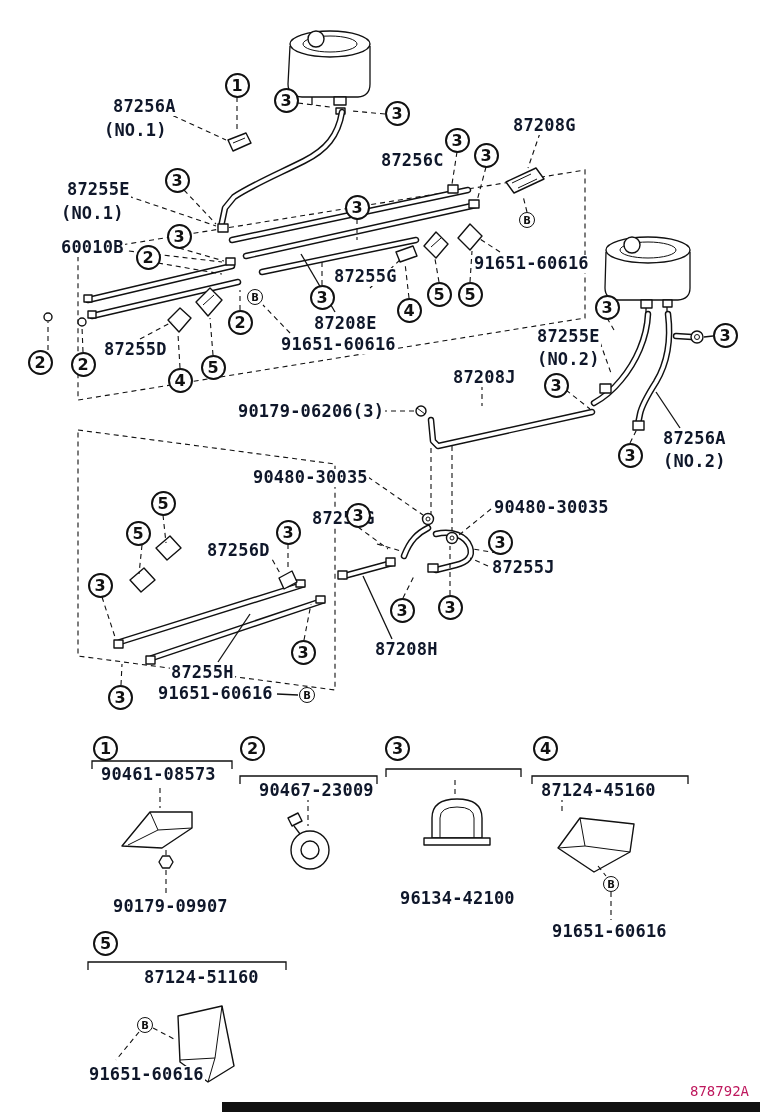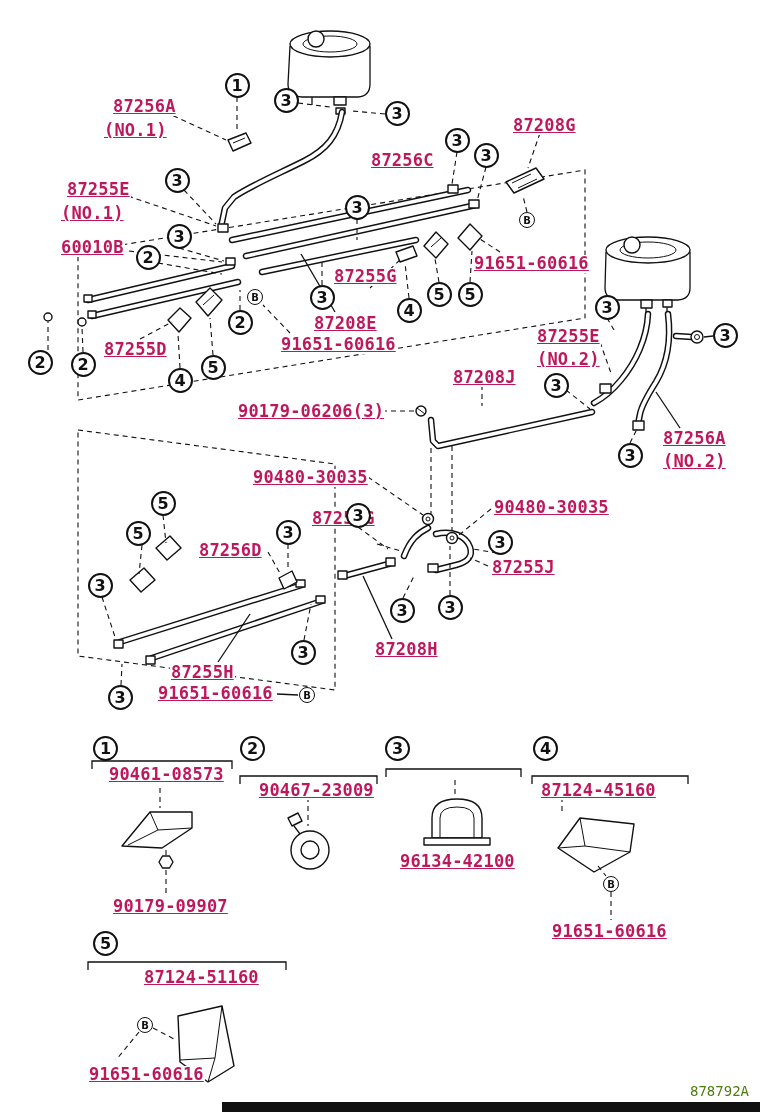--- a/index.html
+++ b/index.html
@@ -12,33 +12,33 @@
   svg.art { position:absolute; left:0; top:0; }
   .ln   { stroke:#111; stroke-width:1.3; fill:none; }
   .thin { stroke:#111; stroke-width:1;   fill:none; }
   .dsh  { stroke:#111; stroke-width:1.1; fill:none; stroke-dasharray:5 4; }
   .po   { fill:none; stroke:#111; stroke-width:6.5; stroke-linecap:round; stroke-linejoin:round; }
   .pi   { fill:none; stroke:#fff; stroke-width:3.6; stroke-linecap:round; stroke-linejoin:round; }
   .shp  { fill:#fff; stroke:#111; stroke-width:1.4; stroke-linejoin:round; }
   .blk  { fill:#111; }
   .plabel {
     position:absolute; font:bold 17px/1.05 "DejaVu Sans Mono", monospace;
-    letter-spacing:0.2px; color:#be185d; white-space:nowrap; background:#fff; padding:0 1px;text-decoration:underline;
+    letter-spacing:0.2px; color:#0f172a; white-space:nowrap; background:#fff; padding:0 1px;
   }
   .callout {
     position:absolute; width:25px; height:25px; border:2px solid #111; border-radius:50%;
     background:#fff; color:#111; display:flex; align-items:center; justify-content:center;
     font:bold 16px "DejaVu Sans", sans-serif;
   }
   .bbadge {
     position:absolute; width:16px; height:16px; border:1.4px solid #111; border-radius:50%;
     background:#fff; color:#111; display:flex; align-items:center; justify-content:center;
     font:bold 10px "DejaVu Sans", sans-serif;
   }
-  .diagram-id { position:absolute; font:14px "DejaVu Sans Mono", monospace; color:#4d7c0f; }
+  .diagram-id { position:absolute; font:14px "DejaVu Sans Mono", monospace; color:#be185d; }
 </style>
 </head>
 <body>
 
 <div id="stage">
 
   <svg class="art" width="760" height="1112" viewBox="0 0 760 1112">
 
     <g>
       <path class="dsh" d="M78,252 L585,170 L585,318 L78,400 Z"></path>
@@ -241,52 +241,52 @@
 
     <rect class="blk" x="222" y="1102" width="538" height="10"></rect>
   </svg>
 
   <div class="callout" style="left:93px;top:736px">1</div>
   <div class="callout" style="left:240px;top:736px">2</div>
   <div class="callout" style="left:385px;top:736px">3</div>
   <div class="callout" style="left:533px;top:736px">4</div>
   <div class="callout" style="left:93px;top:931px">5</div>
 
-  <div class="plabel" style="left:108px;top:766px">90461-08573</div>
+  <div class="plabel" style="left:100px;top:766px">90461-08573</div>
   <div class="plabel" style="left:112px;top:898px">90179-09907</div>
   <div class="plabel" style="left:258px;top:782px">90467-23009</div>
-  <div class="plabel" style="left:399px;top:853px">96134-42100</div>
+  <div class="plabel" style="left:399px;top:890px">96134-42100</div>
   <div class="plabel" style="left:540px;top:782px">87124-45160</div>
   <div class="plabel" style="left:551px;top:923px">91651-60616</div>
   <div class="plabel" style="left:143px;top:969px">87124-51160</div>
   <div class="plabel" style="left:88px;top:1066px">91651-60616</div>
 
   <div class="diagram-id" style="left:690px;top:1083px">878792A</div>
 <div class="plabel" style="left: 112px; top: 98px;">87256A</div>
     <div class="plabel" style="left: 103px; top: 122px;">(NO.1)</div>
     <div class="plabel" style="left: 66px; top: 181px;">87255E</div>
     <div class="plabel" style="left: 60px; top: 205px;">(NO.1)</div>
     <div class="plabel" style="left: 60px; top: 239px;">60010B</div>
-    <div class="plabel" style="left: 370px; top: 152px;">87256C</div>
+    <div class="plabel" style="left: 380px; top: 152px;">87256C</div>
     <div class="plabel" style="left: 512px; top: 117px;">87208G</div>
     <div class="plabel" style="left: 473px; top: 255px;">91651-60616</div>
     <div class="plabel" style="left: 333px; top: 268px;">87255G</div>
     <div class="plabel" style="left: 313px; top: 315px;">87208E</div>
     <div class="plabel" style="left: 280px; top: 336px;">91651-60616</div>
     <div class="plabel" style="left: 103px; top: 341px;">87255D</div>
     <div class="plabel" style="left: 536px; top: 328px;">87255E</div>
     <div class="plabel" style="left: 536px; top: 351px;">(NO.2)</div>
     <div class="plabel" style="left: 452px; top: 369px;">87208J</div>
     <div class="plabel" style="left: 237px; top: 403px;">90179-06206(3)</div>
     <div class="plabel" style="left: 662px; top: 430px;">87256A</div>
     <div class="plabel" style="left: 662px; top: 453px;">(NO.2)</div>
     <div class="plabel" style="left: 252px; top: 469px;">90480-30035</div>
     <div class="plabel" style="left: 493px; top: 499px;">90480-30035</div>
     <div class="plabel" style="left: 311px; top: 510px;">87256G</div>
-    <div class="plabel" style="left: 198px; top: 542px;">87256D</div>
+    <div class="plabel" style="left: 206px; top: 542px;">87256D</div>
     <div class="plabel" style="left: 491px; top: 559px;">87255J</div>
     <div class="plabel" style="left: 374px; top: 641px;">87208H</div>
     <div class="plabel" style="left: 170px; top: 664px;">87255H</div>
     <div class="plabel" style="left: 157px; top: 685px;">91651-60616</div>
     <div class="callout" style="left: 224.5px; top: 72.5px;">1</div>
     <div class="callout" style="left: 273.5px; top: 87.5px;">3</div>
     <div class="callout" style="left: 384.5px; top: 100.5px;">3</div>
     <div class="callout" style="left: 444.5px; top: 127.5px;">3</div>
     <div class="callout" style="left: 473.5px; top: 142.5px;">3</div>
     <div class="callout" style="left: 164.5px; top: 167.5px;">3</div>

